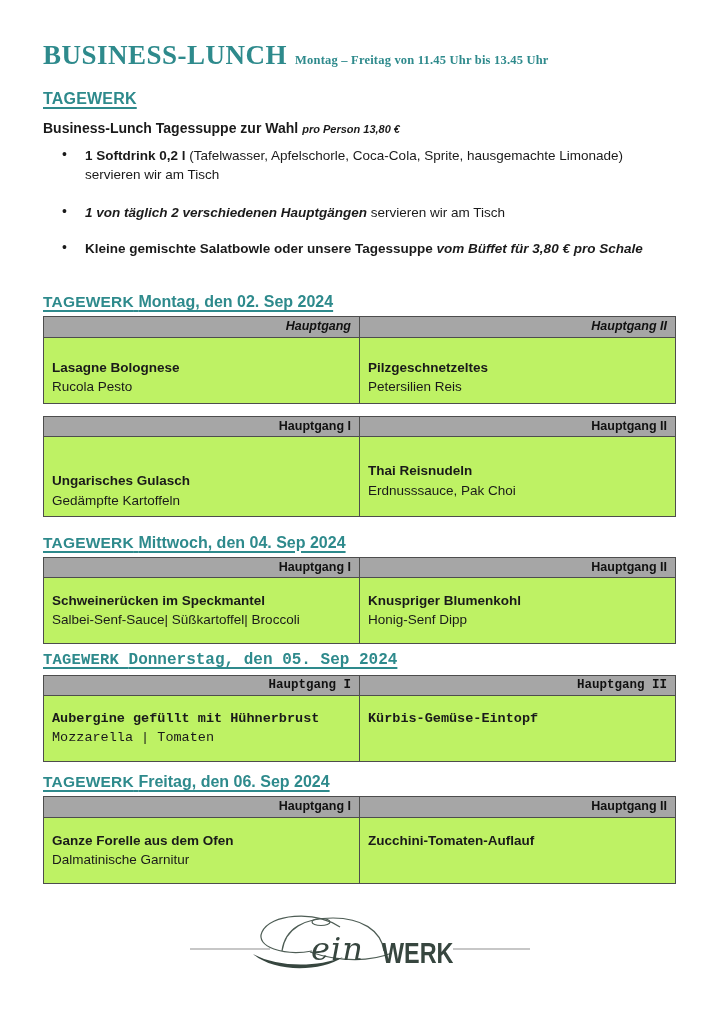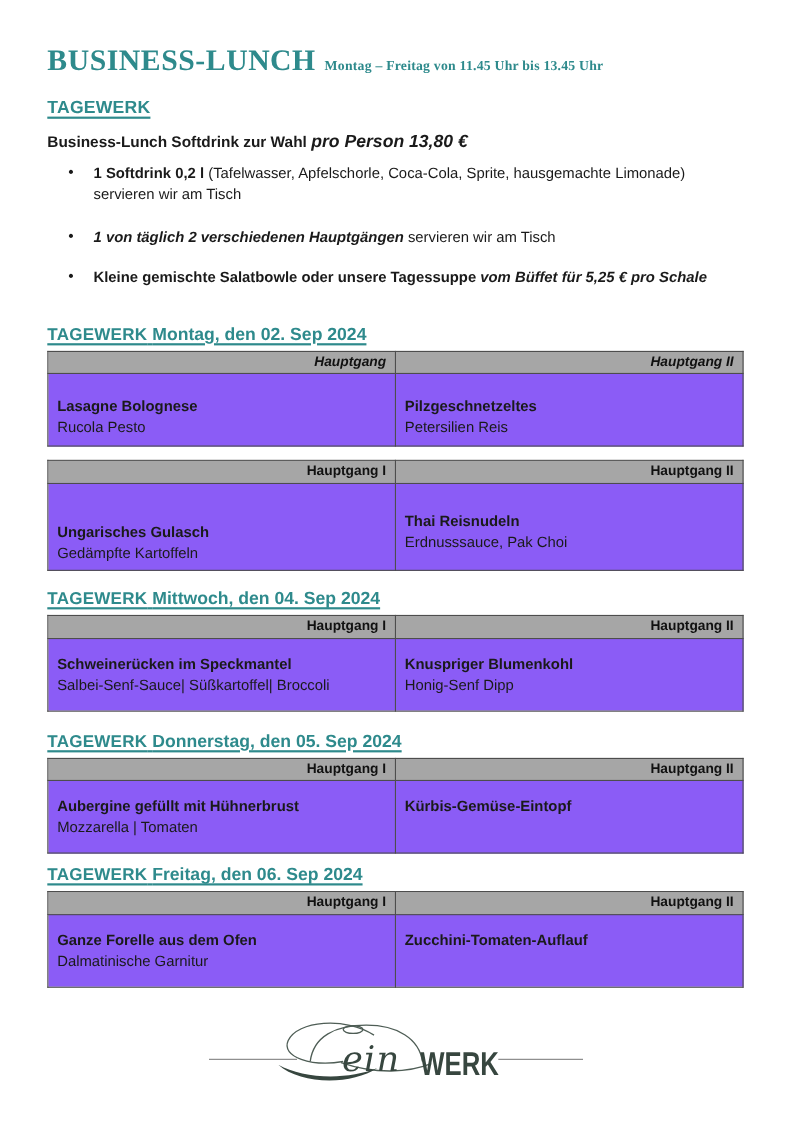--- a/index.html
+++ b/index.html
@@ -29,55 +29,55 @@
   .tagewerk{
     margin:22px 0 0;font-size:16px;font-weight:bold;color:var(--teal);
     letter-spacing:.2px;text-decoration:underline;
     text-decoration-thickness:1.5px;text-underline-offset:3px;
     display:inline-block;
   }
   .tagewerk-wrap{line-height:1;}
 
   
   .intro{margin:13px 0 0;font-size:14px;font-weight:bold;line-height:1.2;}
-  .intro .price{font-size:16px;margin-left:4px;}
+  .intro .price{font-size:11px;margin-left:4px;}
 
   ul.bullets{list-style:none;margin:9px 0 0;padding:0;font-size:13.5px;line-height:1.42;}
   .bullets li{position:relative;padding-left:42px;}
   .bullets li::before{content:"\2022";position:absolute;left:19px;top:-1px;font-size:14px;}
   .bullets li + li{margin-top:19px;}
   .bullets li.gap{margin-top:17px;}
   .b{font-weight:bold;}
   .i{}
   .bi{font-weight:bold;font-style:italic;}
 
   
   .day{line-height:1;}
   .mt-a{margin-top:36px;} .mt-b{margin-top:12px;} .mt-c{margin-top:18px;}
-  .mt-d{margin-top:20px;} .mt-e{margin-top:12px;}
+  .mt-d{margin-top:8px;font-family:Liberation Mono, monospace;} .mt-e{margin-top:12px;}
   .day-heading{
     margin:0;font-size:15.5px;font-weight:bold;color:var(--teal);
     text-decoration:underline;text-decoration-thickness:1.5px;
     text-underline-offset:3px;display:inline-block;letter-spacing:.2px;
   }
   .day-heading .date{font-size:16px;letter-spacing:0;}
 
   table.menu{
     width:633px;border-collapse:collapse;margin-top:6px;table-layout:fixed;
     border:1.5px solid var(--brd);
   }
   .menu th{
     width:50%;background:var(--hdr-bg);border:1px solid var(--brd);
     font-size:12.5px;font-weight:bold;text-align:right;padding:3px 8px 4px;
     color:#111;
   }
   .menu.italic-head th{font-style:italic;}
   .menu td{
     border:1px solid var(--brd);vertical-align:top;height:66px;
-    padding:13px 8px 6px;font-size:13.5px;line-height:1.42;background:#8b5cf6;
+    padding:13px 8px 6px;font-size:13.5px;line-height:1.42;background:#bef264;
   }
   .menu td.pt20{padding-top:20px;}
   .menu td.pt18{padding-top:34px;}
   .menu td.pt10{padding-top:24px;}
   .dish{font-weight:bold;}
   .side{font-weight:normal;}
 
   
   .logo{display:block;margin:22px auto 0;}
 </style>
@@ -85,32 +85,32 @@
 <body>
 
 <div class="page">
 
   <h1 class="title"><span>BUSINESS-LUNCH</span><span class="subtitle">Montag – Freitag von 11.45 Uhr bis 13.45 Uhr</span></h1>
 
   <div class="tagewerk-wrap">
     <h2 class="tagewerk">TAGEWERK</h2>
   </div>
 
-  <p class="intro"><span class="b">Business-Lunch Softdrink zur Wahl</span><span class="price bi">pro Person 13,80 €</span></p>
+  <p class="intro"><span class="b">Business-Lunch Tagessuppe zur Wahl</span><span class="price bi">pro Person 13,80 €</span></p>
 
   <ul class="bullets">
     <li>
       <span class="b">1 Softdrink 0,2 l</span><span> (Tafelwasser, Apfelschorle, Coca-Cola, Sprite, hausgemachte Limonade)</span><br>
       <span class="i">servieren wir am Tisch</span>
     </li>
     <li>
       <span class="bi">1 von täglich 2 verschiedenen Hauptgängen</span><span class="i"> servieren wir am Tisch</span>
     </li>
     <li class="gap">
-      <span class="b">Kleine gemischte Salatbowle oder unsere Tagessuppe</span><span class="bi"> vom Büffet für 5,25 € pro Schale</span>
+      <span class="b">Kleine gemischte Salatbowle oder unsere Tagessuppe</span><span class="bi"> vom Büffet für 3,80 € pro Schale</span>
     </li>
   </ul>
 
   <section class="day mt-a">
     <h3 class="day-heading"><span>TAGEWERK</span> <span class="date">Montag, den 02. Sep 2024</span></h3>
     <table class="menu italic-head">
       <thead>
           <tr>
         <th>Hauptgang</th>
         <th>Hauptgang II</th>

